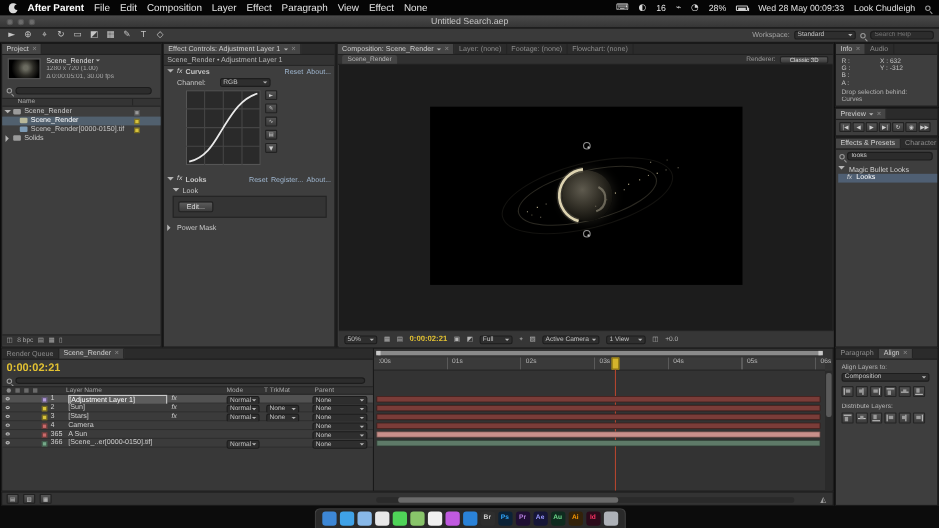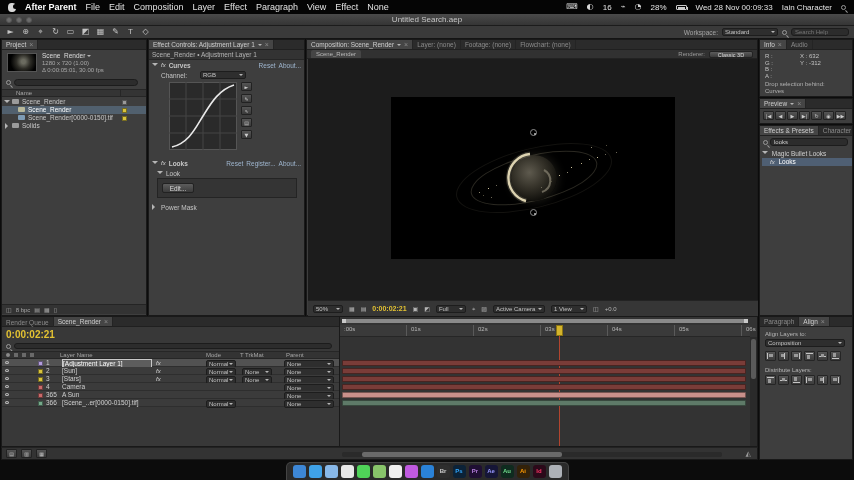--- a/index.html
+++ b/index.html
@@ -70,22 +70,22 @@
   <span>Effect</span>
   <span>None</span>
   <span style="flex:1"></span>
   <span class="sic g">⌨</span>
   <span class="sic g">◐</span>
   <span class="f8">16</span>
   <span class="sic g">⌁</span>
   <span class="sic g">◔</span>
   <span class="f8">28%</span>
   <span class="batt"></span>
-  <span class="f8">Wed 28 Nov 00:09:33</span>
-  <span class="f8">Iain Character</span>
+  <span class="f8">Wed 28 May 00:09:33</span>
+  <span class="f8">Look Chudleigh</span>
   <span class="mag"></span>
 </div>
 
 <div class="abs" style="left:0;top:14px;width:854px;height:12px;background:linear-gradient(#4a4a4a,#353535);border-bottom:1px solid #1c1c1c;text-align:center;font-size:8px;color:#c6c6c6;line-height:12px">
   <span class="wdot" style="left:6px;top:3px"></span>
   <span class="wdot" style="left:16px;top:3px"></span>
   <span class="wdot" style="left:26px;top:3px"></span>
   <span>Untitled Search.aep</span>
 </div>
 

